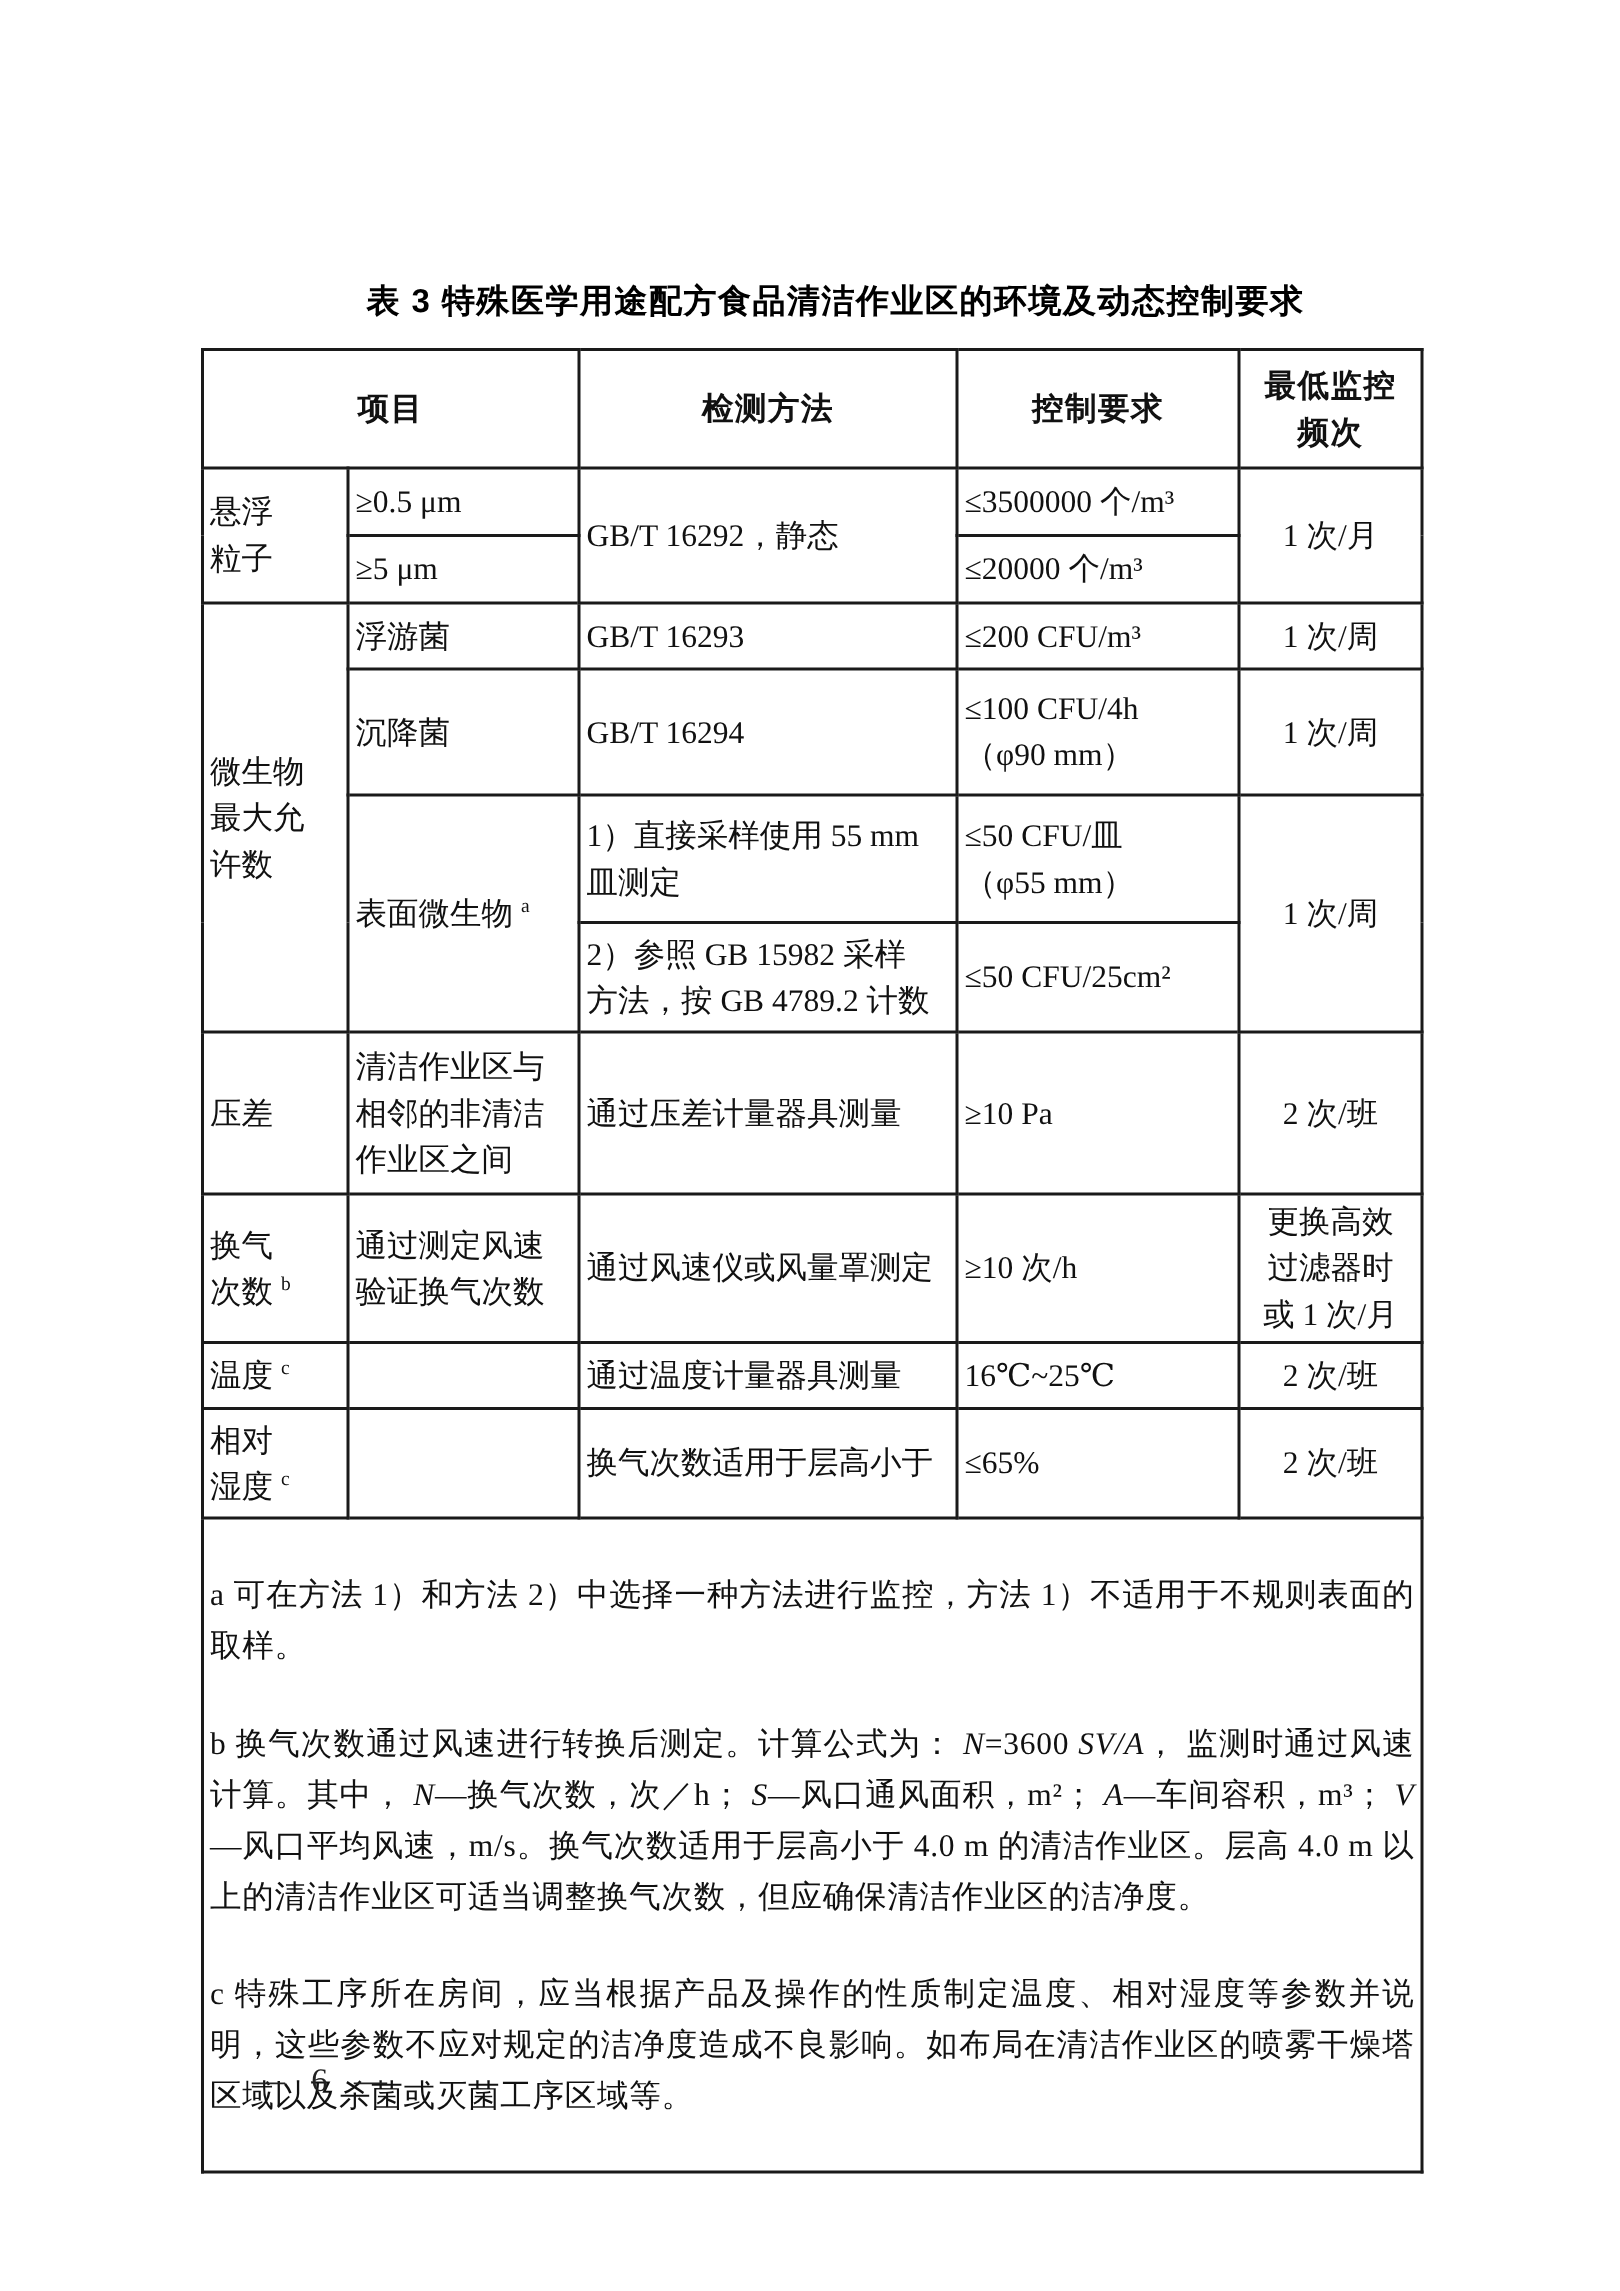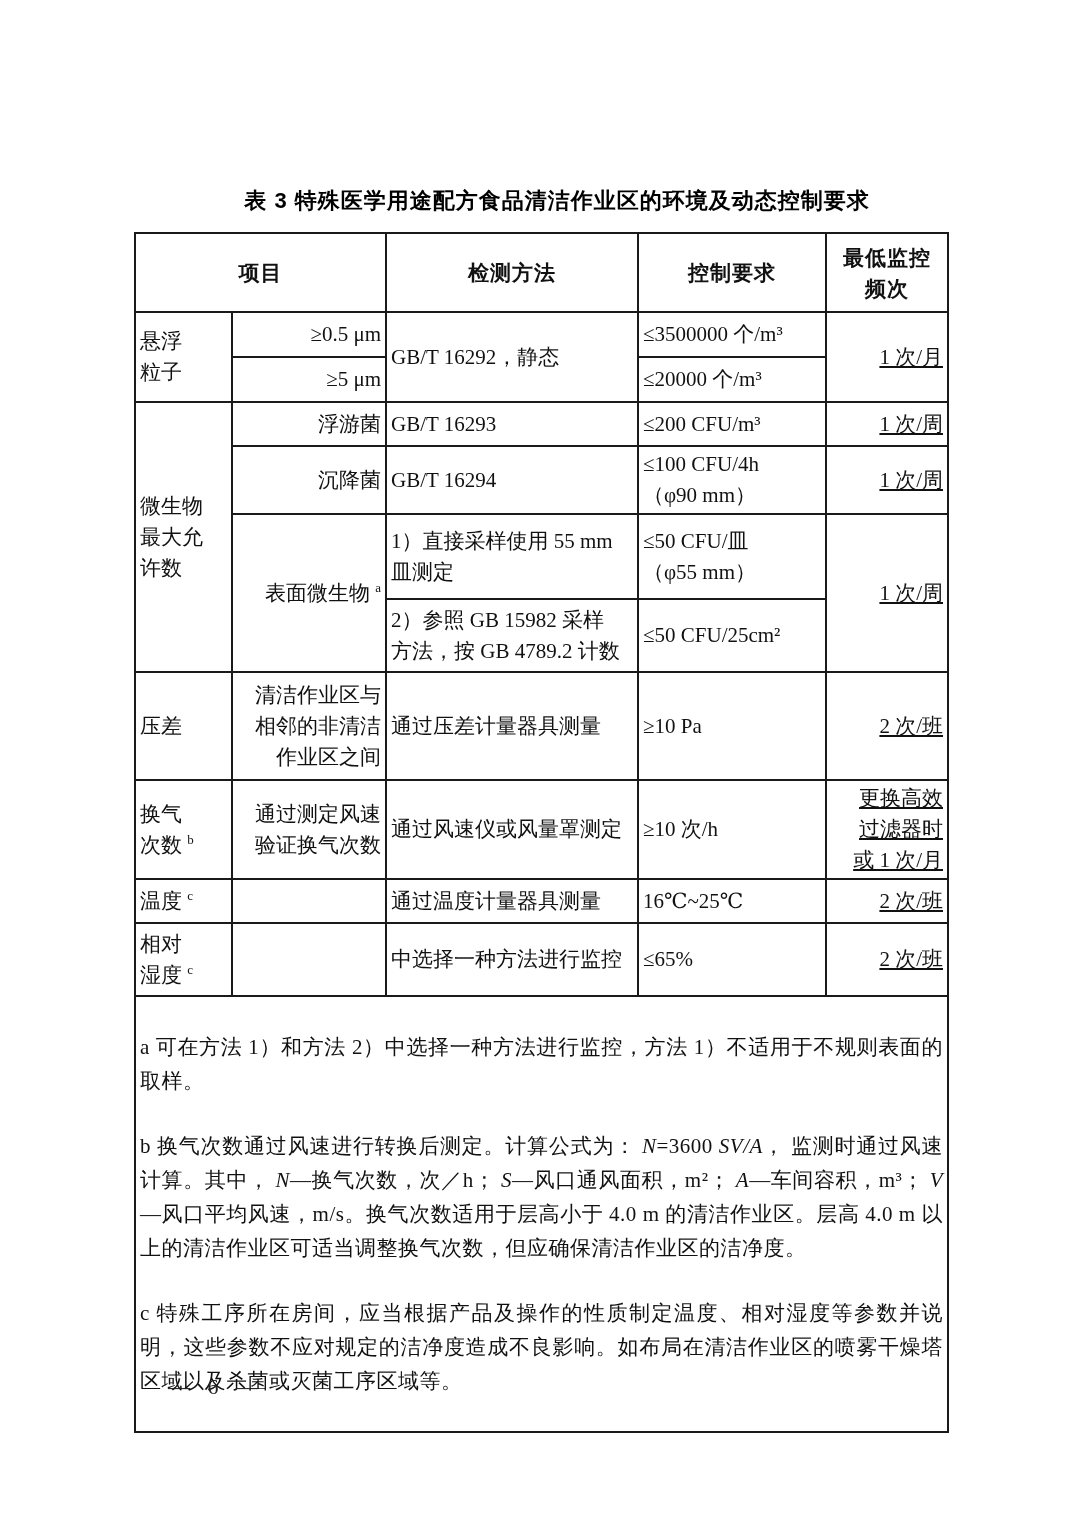--- a/index.html
+++ b/index.html
@@ -20,27 +20,27 @@
   table.main th, table.main td {
     border:2px solid #1a1a1a; vertical-align:middle;
     white-space:pre-line; font-size:21px; line-height:31px;
     padding:2px 4px; overflow:hidden;
   }
   table.main th {
     font-family:"Liberation Sans","DejaVu Sans",sans-serif;
     font-weight:bold; font-size:21px; text-align:center; letter-spacing:1px;
   }
   td.tc { text-align:left; }
-  td.tl { text-align:right; padding-left:12px; }
+  td.tl { text-align:left; padding-left:12px; }
   td.tl3 { text-align:left; padding-left:10px; padding-right:6px;border-radius:28px; }
   td.tl4 { text-align:left; padding-left:8px; padding-right:4px;border-radius:12px; }
-  td.tl5 { text-align:right; padding-left:10px; padding-right:6px;text-decoration:underline; }
+  td.tl5 { text-align:center; padding-left:10px; padding-right:6px; }
   sup { font-size:13px; line-height:0; }
   tr.rh75 { height:79px; } tr.rh45 { height:45px; } tr.rh44 { height:44px; }
-  tr.rh72 { height:68px; } tr.rh85 { height:85px; } tr.rh73 { height:73px;padding-left:20px; }
+  tr.rh72 { height:84px; } tr.rh85 { height:85px; } tr.rh73 { height:73px;padding-left:20px; }
   tr.rh108 { height:108px; } tr.rh98 { height:98px;padding-left:36px; }
   td.footcell {
     vertical-align:top; text-align:left;
     padding:22px 14px 16px 12px;
     border-radius:18px;
   }
   td.footcell p {
     margin:0; font-size:21px; line-height:34px;
     text-align:justify; letter-spacing:0.5px; white-space:normal;
   }
@@ -142,21 +142,21 @@
       <td class="tl"></td>
       <td class="tl3">通过温度计量器具测量</td>
       <td class="tl4">16℃~25℃</td>
       <td class="tl5">2 次/班</td>
     </tr>
 
     <tr class="rh73">
       <td class="tc"><span>相对
 湿度 </span><sup>c</sup></td>
       <td class="tl"></td>
-      <td class="tl3">中选择一种方法进行监控</td>
+      <td class="tl3">换气次数适用于层高小于</td>
       <td class="tl4">≤65%</td>
       <td class="tl5">2 次/班</td>
     </tr>
 
     <tr>
       <td colspan="5" class="footcell">
         <p><span>a 可在方法 1）和方法 2）中选择一种方法进行监控，方法 1）不适用于不规则表面的取样。</span></p>
         <p><span>b 换气次数通过风速进行转换后测定。计算公式为： </span><i>N</i><span>=3600 </span><i>SV/A</i><span>， 监测时通过风速计算。其中， </span><i>N</i><span>—换气次数，次／h； </span><i>S</i><span>—风口通风面积，m²； </span><i>A</i><span>—车间容积，m³； </span><i>V</i><span>—风口平均风速，m/s。换气次数适用于层高小于 4.0 m 的清洁作业区。层高 4.0 m 以上的清洁作业区可适当调整换气次数，但应确保清洁作业区的洁净度。</span></p>
         <p><span>c 特殊工序所在房间，应当根据产品及操作的性质制定温度、相对湿度等参数并说明，这些参数不应对规定的洁净度造成不良影响。如布局在清洁作业区的喷雾干燥塔区域以及杀菌或灭菌工序区域等。</span></p>
       </td>

